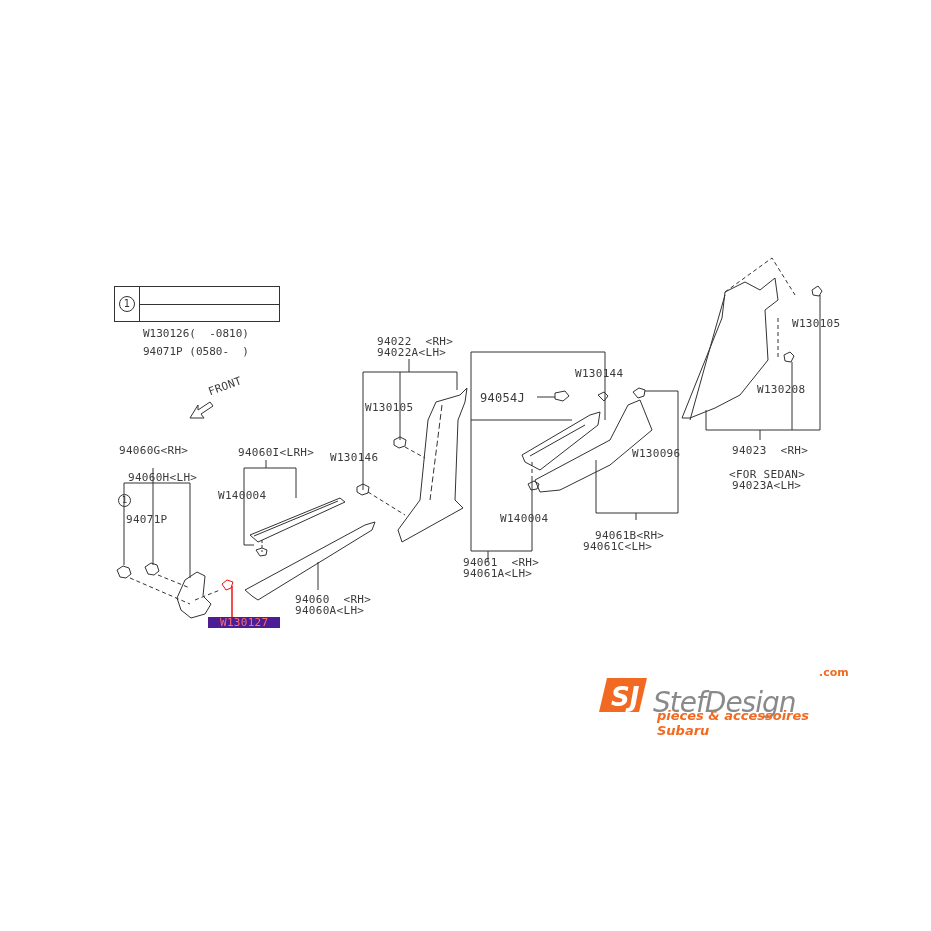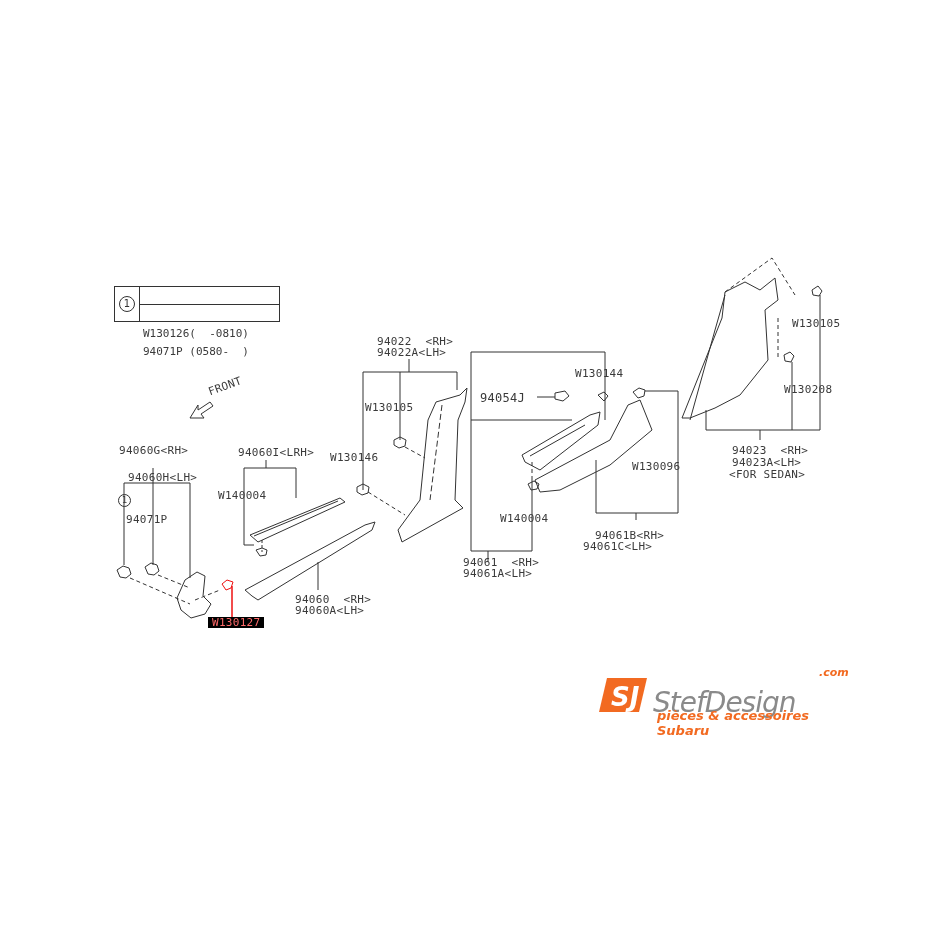--- a/index.html
+++ b/index.html
@@ -1,19 +1,19 @@
 <!DOCTYPE html>
 <html><head>
 <meta charset="utf-8">
 <style>
   html, body { margin: 0; padding: 0; background: #ffffff; }
   body { width: 931px; height: 931px; position: relative; overflow: hidden; font-family: "DejaVu Sans Mono", monospace; }
   .canvas { position: absolute; left: 0; top: 0; width: 931px; height: 931px; }
   .lbl { position: absolute; font-family: "DejaVu Sans Mono", monospace; font-size: 11px; color: #3a3a3a; white-space: pre; line-height: 11px; letter-spacing: 0.3px; }
-  .hl { background: #000000; color: #ff6a6a; padding: 0 4px; }
+  .hl { background: #4c1d95; color: #ff6a6a; padding: 0 12px; }
   .legend { position: absolute; left: 114px; top: 286px; width: 164px; height: 34px; border: 1px solid #333; }
   .legend .c1 { position: absolute; left: 0; top: 0; width: 24px; height: 34px; border-right: 1px solid #333; }
   .legend .circ { position: absolute; left: 4px; top: 9px; width: 14px; height: 14px; border: 1px solid #333; border-radius: 50%; font-size: 10px; line-height: 14px; text-align: center; color: #333; font-family: "DejaVu Sans", sans-serif; }
   .legend .row { position: absolute; left: 28px; font-size: 11px; color: #3a3a3a; white-space: pre; margin-top: 38px; }
   .legend .divider { position: absolute; left: 25px; right: 0; top: 17px; border-top: 1px solid #333; }
   .logo { position: absolute; left: 597px; top: 672px; width: 260px; height: 48px; }
 </style>
 </head>
 <body>
 
@@ -125,30 +125,30 @@
   <div class="lbl" style="left:365px;top:402px">W130105</div>
   <div class="lbl" style="left:330px;top:452px">W130146</div>
 
   <div class="lbl" style="left:480px;top:393px;font-size:12px">94054J</div>
   <div class="lbl" style="left:575px;top:368px">W130144</div>
   <div class="lbl" style="left:500px;top:513px">W140004</div>
   <div class="lbl" style="left:463px;top:557px">94061  &lt;RH&gt;</div>
   <div class="lbl" style="left:463px;top:568px">94061A&lt;LH&gt;</div>
   <div class="lbl" style="left:595px;top:530px">94061B&lt;RH&gt;</div>
   <div class="lbl" style="left:583px;top:541px">94061C&lt;LH&gt;</div>
-  <div class="lbl" style="left:632px;top:461px">W130096</div>
+  <div class="lbl" style="left:632px;top:448px">W130096</div>
 
   <div class="lbl" style="left:792px;top:318px">W130105</div>
-  <div class="lbl" style="left:784px;top:384px">W130208</div>
+  <div class="lbl" style="left:757px;top:384px">W130208</div>
   <div class="lbl" style="left:732px;top:445px">94023  &lt;RH&gt;</div>
-  <div class="lbl" style="left:732px;top:457px">94023A&lt;LH&gt;</div>
+  <div class="lbl" style="left:732px;top:480px">94023A&lt;LH&gt;</div>
   <div class="lbl" style="left:729px;top:469px">&lt;FOR SEDAN&gt;</div>
 
   <div class="logo">
     <svg width="260" height="48">
       <path d="M10 6 L50 6 L42 40 L2 40 Z" fill="#f26a21"></path>
       <text x="14" y="34" font-family="DejaVu Sans" font-weight="bold" font-style="italic" font-size="26" fill="#fff">SJ</text>
     </svg>
     <div style="position:absolute;left:56px;top:2px;font-family:'DejaVu Sans',sans-serif;font-weight:normal;font-style:italic;font-size:28px;color:#8a8a8a;letter-spacing:-1px;margin-top:12px;">StefDesign</div>
-    <div style="position:absolute;left:222px;top:-6px;font-family:'DejaVu Sans',sans-serif;font-weight:bold;font-style:italic;font-size:11px;color:#f26a21;text-align:center;">.com</div>
+    <div style="position:absolute;left:222px;top:-6px;font-family:'DejaVu Sans',sans-serif;font-weight:bold;font-size:11px;color:#f26a21;text-align:center;">.com</div>
     <div style="position:absolute;left:60px;top:36px;font-family:'DejaVu Sans',sans-serif;font-style:italic;font-weight:bold;font-size:13px;color:#f26a21;">pièces &amp; accessoires Subaru</div>
   </div>
 </div>
 
 </body></html>

